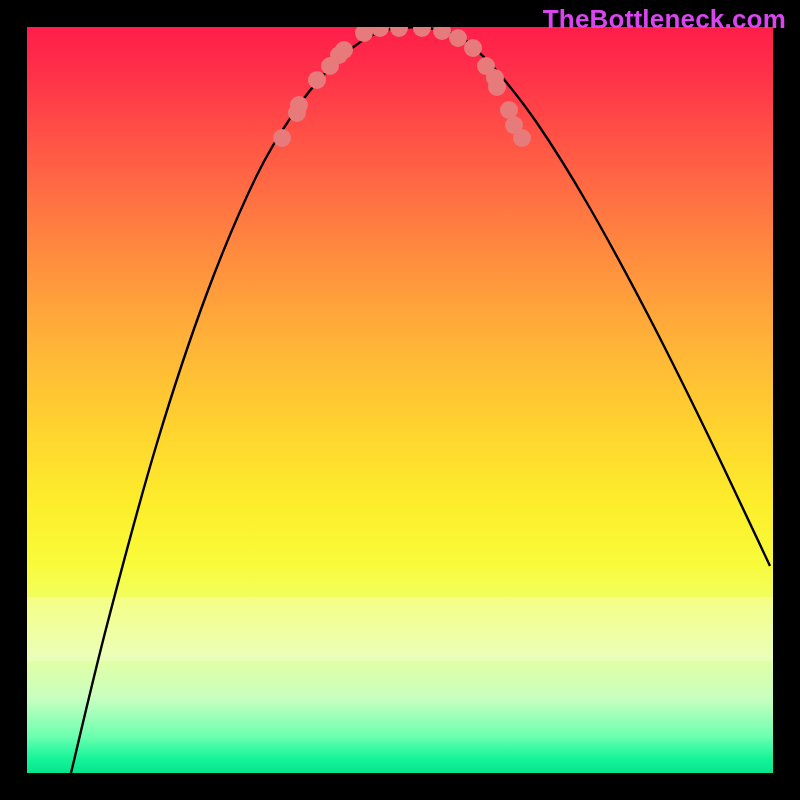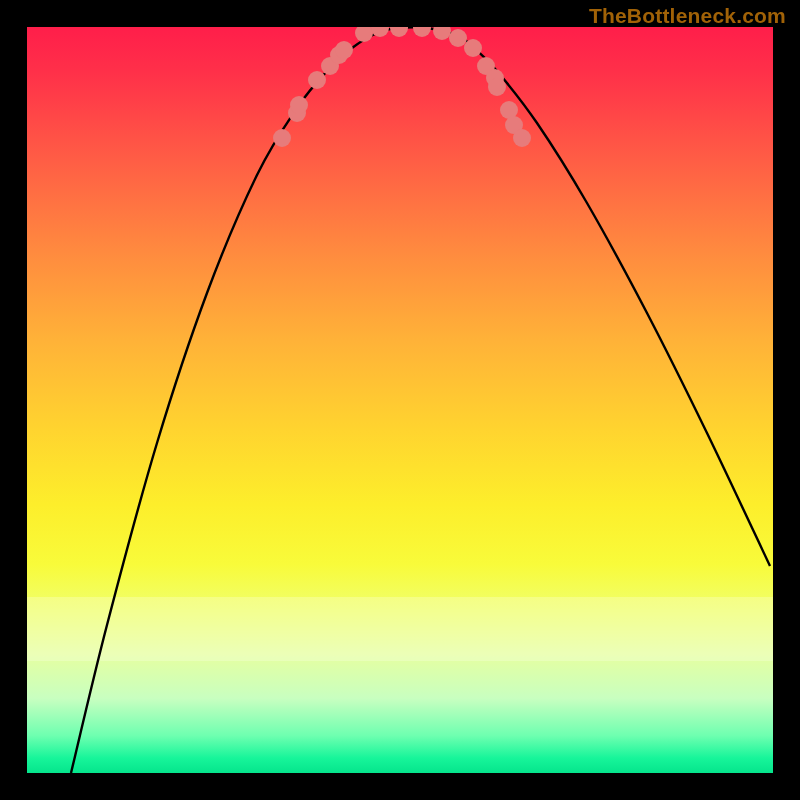--- a/index.html
+++ b/index.html
@@ -39,23 +39,23 @@
     height: 64px;
     top: 597px;
     background: rgba(255,255,255,0.24);
     pointer-events: none;
   }
   .watermark {
     position: absolute;
     top: 4px;
     right: 14px;
     font-family: Arial, Helvetica, sans-serif;
-    font-size: 21px;
+    font-size: 26px;
     font-weight: bold;
-    color: #a16207;
+    color: #d946ef;
     letter-spacing: 0.2px;
     margin-left: 8px;
   }
   svg.curve {
     position: absolute;
     left: 27px;
     top: 27px;
     width: 746px;
     height: 746px;
   }

